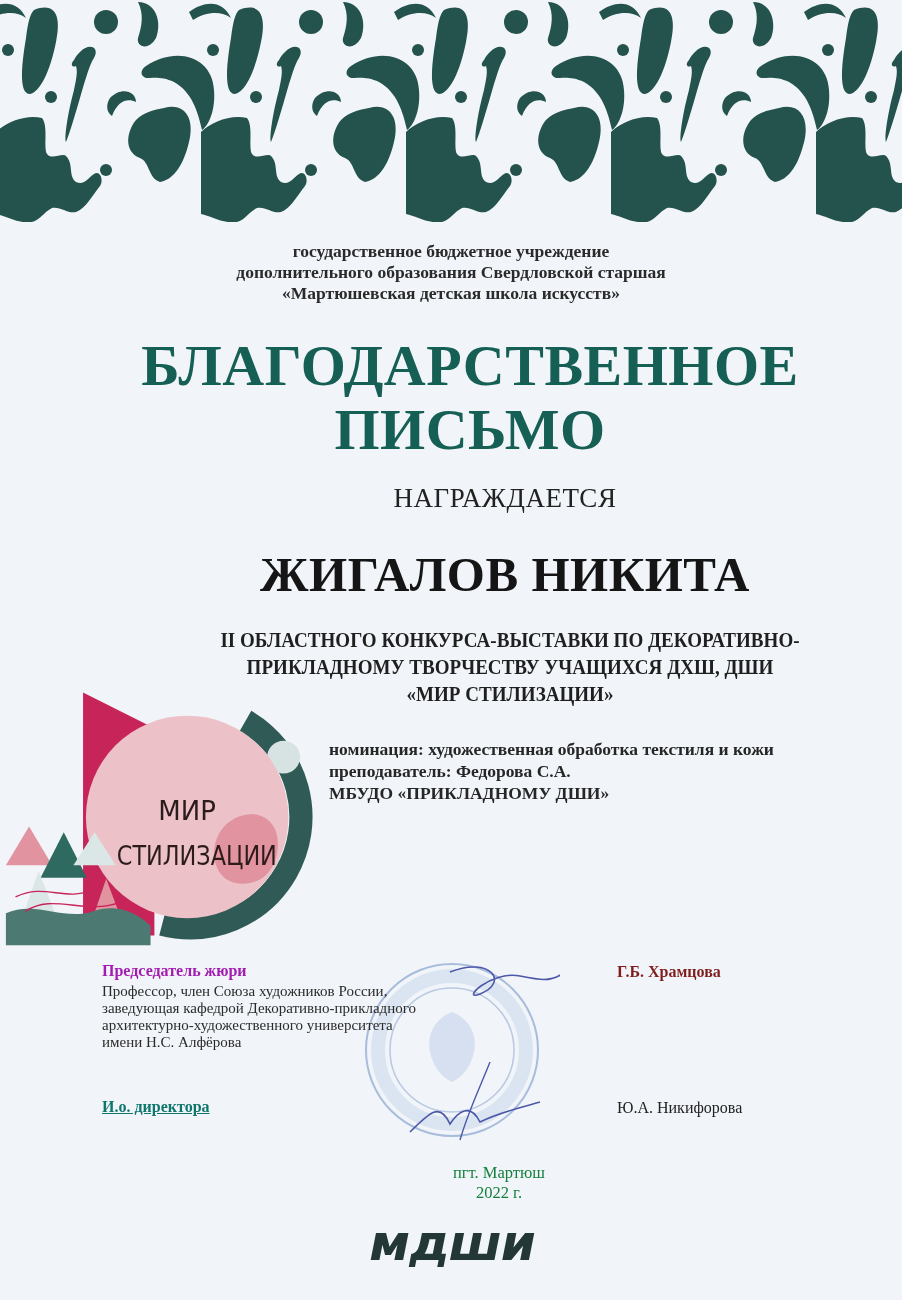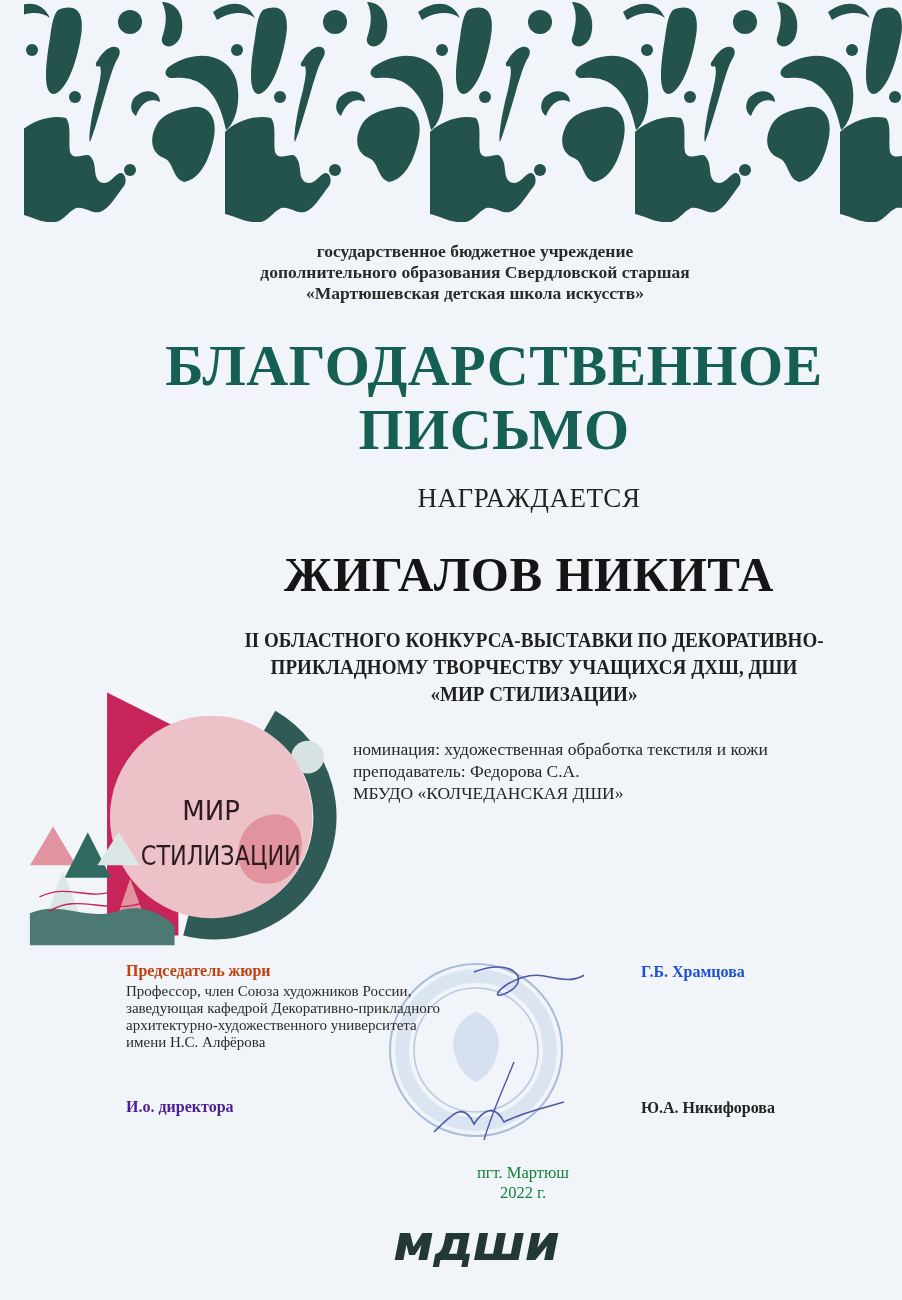--- a/index.html
+++ b/index.html
@@ -3,46 +3,46 @@
 <meta charset="utf-8">
 <style>
   html, body { margin: 0; padding: 0; }
   body {
     width: 902px; height: 1300px; overflow: hidden;
     background: #f1f5f9;
     font-family: "Liberation Serif", "DejaVu Serif", serif;
     color: #1c1c1c;
     position: relative;
   }
-  .page { position: absolute; inset: 0; margin-left: 24px; }
+  .page { position: absolute; inset: 0; }
 
   
   .band { position: absolute; left: 0; top: 0; width: 902px; height: 222px; overflow: hidden; }
   .band svg { display: block; }
 
   .abs { position: absolute; }
   .center { text-align: center; }
 
   .org { left: 0; width: 902px; top: 241px; font-weight: bold; font-size: 17.5px; line-height: 21px; color: #2a2a2a; }
   .title { left: 0; width: 940px; top: 334px; font-weight: bold; font-size: 58px; line-height: 64px; color: #155f55; letter-spacing: 0.5px; }
   .awarded { left: 0; width: 1010px; top: 483px; font-size: 27px; color: #222; letter-spacing: 0.5px; }
   .name { left: 0; width: 1010px; top: 546px; font-weight: bold; font-size: 49px; color: #151515; letter-spacing: 0.5px; }
 
   .contest { left: 150px; width: 720px; top: 627px; font-weight: bold; font-size: 20.5px; line-height: 27px; color: #1f1f1f; transform: scaleX(0.93); transform-origin: center top; }
 
-  .details { left: 329px; top: 738px; font-size: 17.5px; line-height: 22px; color: #262626; }
+  .details { left: 329px; top: 738px; font-size: 17.5px; line-height: 22px; color: #262626; font-weight: bold; }
   .details div { white-space: nowrap; }
 
   .logo { left: 0; top: 680px; width: 330px; height: 270px; }
 
-  .jury-head { left: 102px; top: 962px; font-weight: bold; font-size: 16px; color: #c2410c; }
+  .jury-head { left: 102px; top: 962px; font-weight: bold; font-size: 16px; color: #a21caf; }
   .jury-desc { left: 102px; top: 983px; font-size: 15px; line-height: 17px; color: #2b2b2b; }
-  .sig1 { left: 617px; top: 963px; font-weight: bold; font-size: 16px; color: #1d4ed8; }
-  .dir-head { left: 102px; top: 1098px; font-weight: bold; font-size: 16px; color: #4c1d95; }
-  .sig2 { left: 617px; top: 1099px; font-weight: bold; font-size: 16px; color: #222; }
+  .sig1 { left: 617px; top: 963px; font-weight: bold; font-size: 16px; color: #7f1d1d; }
+  .dir-head { left: 102px; top: 1098px; font-weight: bold; font-size: 16px; color: #0f766e; text-decoration: underline; }
+  .sig2 { left: 617px; top: 1099px; font-weight: normal; font-size: 16px; color: #222; }
 
   .stamp { left: 340px; top: 952px; width: 220px; height: 190px; }
   .place { left: 0; width: 902px; top: 1163px; font-size: 16.5px; line-height: 20px; color: #15803d; padding-left: 48px; }
   .school-logo { left: 345px; top: 1212px; width: 215px; height: 62px; }
   .school-logo-text { font-family: "DejaVu Sans", sans-serif; font-weight: bold; font-style: italic; font-size: 50px; fill: #233836; letter-spacing: -1px; }
 </style>
 </head>
 <body>
 
 <div class="page">
@@ -118,21 +118,21 @@
       <path d="M0 912 C30 898 60 920 90 910 C118 900 140 915 150 925 L150 945 L0 945Z" fill="#4c7a72"></path>
       <path d="M10 895 C40 880 60 900 90 888 M20 910 C50 890 80 915 120 900" stroke="#c7255a" stroke-width="1.4" fill="none"></path>
       <text x="188" y="815" text-anchor="middle" font-family="DejaVu Sans, sans-serif" font-size="27" fill="#2b1b1b">МИР</text>
       <text x="198" y="862" text-anchor="middle" font-family="DejaVu Sans, sans-serif" font-size="27" fill="#2b1b1b" transform="scale(0.86 1)" transform-origin="198 862">СТИЛИЗАЦИИ</text>
     </svg>
   </div>
 
   <div class="abs details">
     <div>номинация: художественная обработка текстиля и кожи</div>
     <div>преподаватель: Федорова С.А.</div>
-    <div>МБУДО «КОЛЧЕДАНСКАЯ ДШИ»</div>
+    <div>МБУДО «ПРИКЛАДНОМУ ДШИ»</div>
   </div>
 
   <div class="abs stamp">
     <svg width="220" height="190" viewBox="0 0 220 190">
       <circle cx="112" cy="98" r="86" fill="none" stroke="#8fa8d2" stroke-width="2" opacity="0.75"></circle>
       <circle cx="112" cy="98" r="62" fill="none" stroke="#9fb5da" stroke-width="1.5" opacity="0.7"></circle>
       <circle cx="112" cy="98" r="74" fill="none" stroke="#b3c5e3" stroke-width="14" opacity="0.35"></circle>
       <path d="M112 60 C96 66 86 82 90 100 C94 118 104 126 112 130 C120 126 130 118 134 100 C138 82 128 66 112 60Z" fill="#b8c8e4" opacity="0.45"></path>
       <path d="M110 20 C150 4 170 30 140 42 C120 50 150 18 180 24 C200 28 210 30 222 22" stroke="#4d58a8" stroke-width="1.6" fill="none"></path>
       <path d="M70 180 C90 160 100 150 110 172 C118 160 130 150 140 170 C160 160 180 156 200 150" stroke="#4d58a8" stroke-width="1.6" fill="none"></path>

